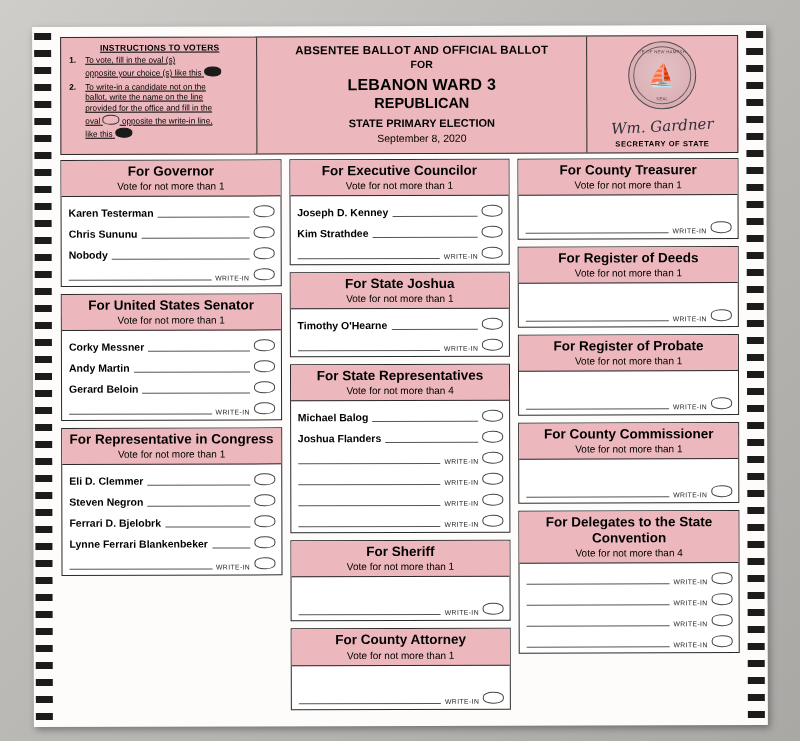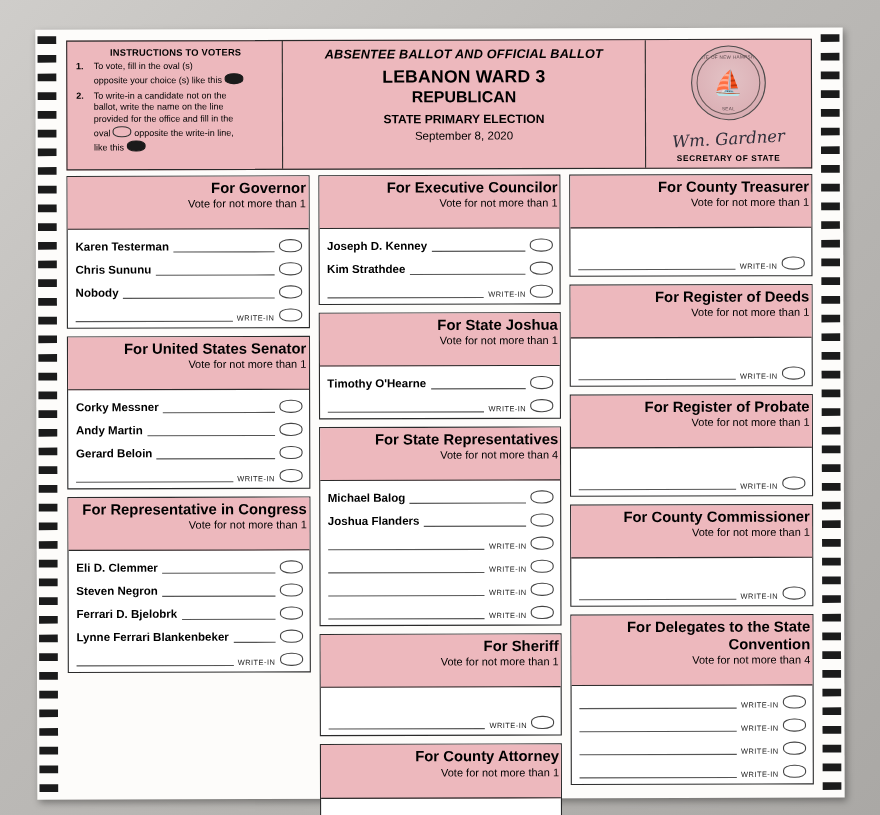--- a/index.html
+++ b/index.html
@@ -69,20 +69,21 @@
     border: 1.5px solid #2a2a2a;
     background: #edb8bd;
     height: 118px;
     box-sizing: border-box;
   }
   .instructions {
     width: 196px;
     border-right: 1.5px solid #2a2a2a;
     padding: 5px 6px 4px 8px;
     box-sizing: border-box;
+    text-decoration: underline;
   }
   .instructions .title {
     font-size: 8.5px;
     font-weight: bold;
     text-align: center;
     letter-spacing: .2px;
     margin-bottom: 3px;
   }
   .instructions ol {
     margin: 0;
@@ -116,21 +117,20 @@
   .header-center {
     flex: 1;
     text-align: center;
     padding-top: 7px;
     box-sizing: border-box;
   }
   .header-center .l1 {
     font-size: 11.5px;
     font-weight: bold;
     letter-spacing: .2px;
-    font-style: italic;
   }
   .header-center .l2 {
     font-size: 10.5px;
     font-weight: bold;
     margin-top: 2px;
   }
   .header-center .l3 {
     font-size: 16px;
     font-weight: bold;
     margin-top: 6px;
@@ -224,22 +224,22 @@
   .col.right { width: 232px; }
 
   .contest {
     border: 1.5px solid #2a2a2a;
     margin-bottom: 7px;
     background: #fff;
   }
   .contest-head {
     background: #edb8bd;
     border-bottom: 1.5px solid #2a2a2a;
-    text-align: right;
-    padding: 3px 2px 16px;
+    text-align: center;
+    padding: 3px 2px 4px;
   }
   .contest-title {
     font-size: 13.5px;
     font-weight: bold;
     line-height: 1.12;
   }
   .contest-sub {
     font-size: 10px;
     margin-top: 2px;
   }
@@ -407,20 +407,21 @@
               <span class="inline-oval"></span>
               <span>opposite the write-in line,</span><br>
               <span>like this</span>
               <span class="inline-oval filled"></span>
             </li>
           </ol>
         </div>
 
         <div class="header-center">
           <div class="l1">ABSENTEE BALLOT AND OFFICIAL BALLOT</div>
+          <div class="l2">FOR</div>
           <div class="l3">LEBANON WARD 3</div>
           <div class="l4">REPUBLICAN</div>
           <div class="l5">STATE PRIMARY ELECTION</div>
           <div class="l6">September 8, 2020</div>
         </div>
 
         <div class="header-right">
           <div class="seal">
             <div class="ring"></div>
             <div class="topwords">STATE OF NEW HAMPSHIRE</div>

